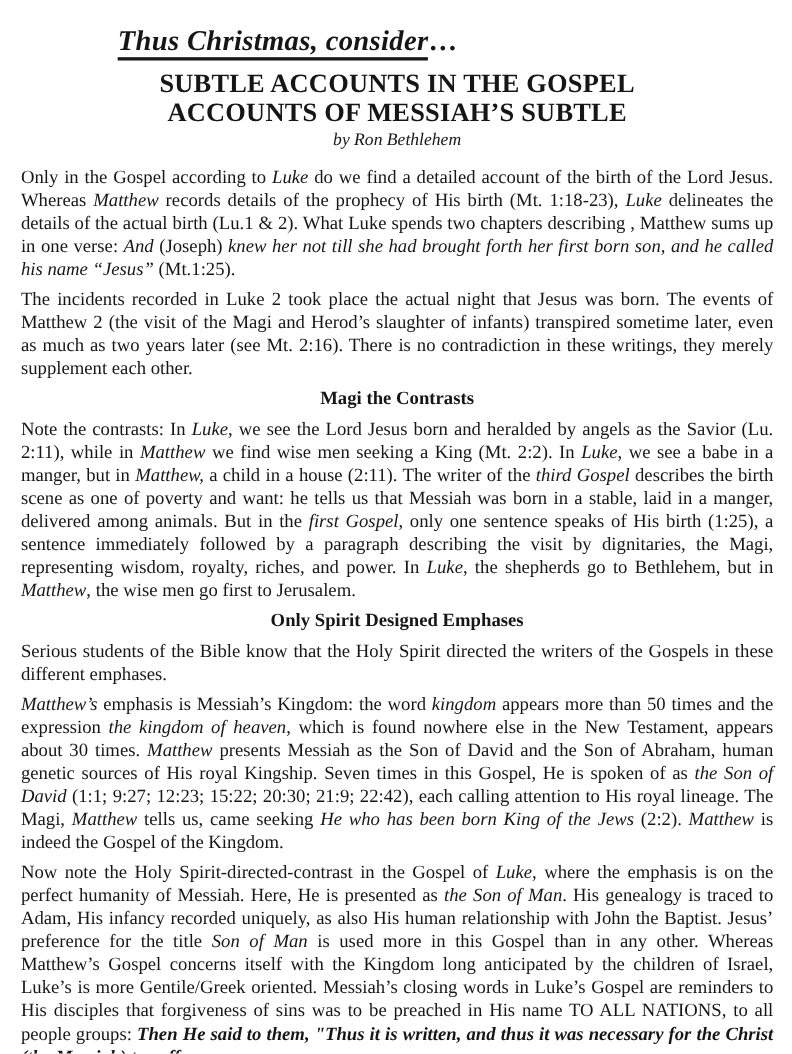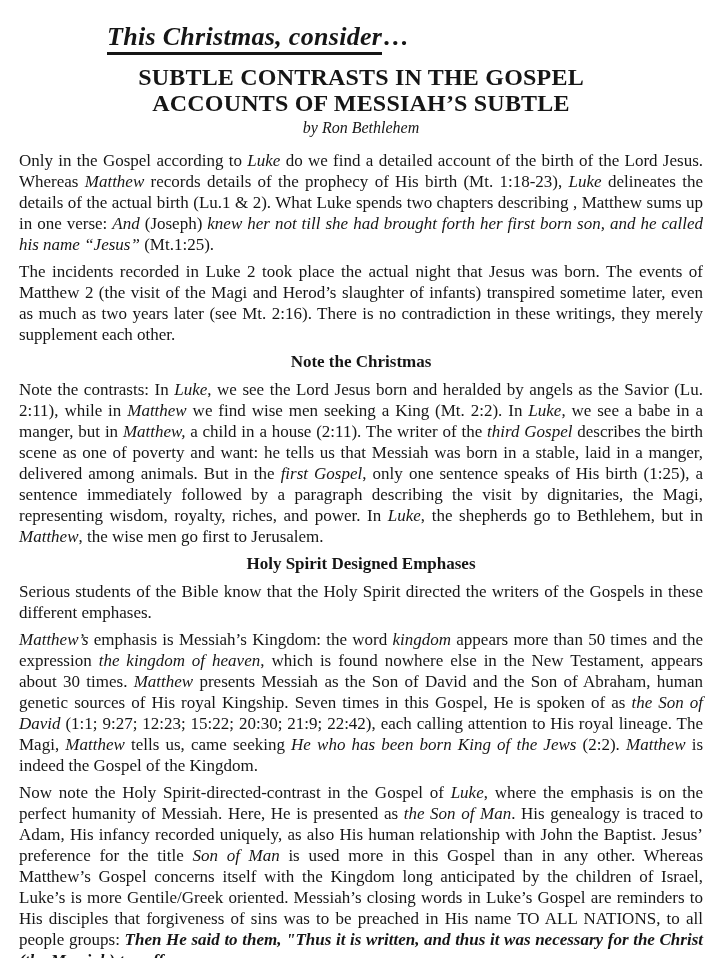--- a/index.html
+++ b/index.html
@@ -62,38 +62,38 @@
   .seg-b { font-weight: bold; font-style: italic; }
   .seg-bi { font-weight: bold; font-style: italic; }
   .seg-iu { font-style: italic; }
   .seg-u { text-decoration: underline; }
 </style>
 </head>
 <body>
 
 <div class="page">
 
-  <div class="kicker"><span class="seg-u">This Christmas, consider</span><span class="seg-n">…</span></div>
+  <div class="kicker"><span class="seg-u">Thus Christmas, consider</span><span class="seg-n">…</span></div>
 
   <h1 class="title">
-    <span class="tline">SUBTLE CONTRASTS IN THE GOSPEL</span>
+    <span class="tline">SUBTLE ACCOUNTS IN THE GOSPEL</span>
     <span class="tline">ACCOUNTS OF MESSIAH’S SUBTLE</span>
   </h1>
 
   <div class="byline">by Ron Bethlehem</div>
 
   <p class="body-p"><span class="seg-n">Only in the Gospel according to </span><span class="seg-i">Luke</span><span class="seg-n"> do we find a detailed account of the birth of the Lord Jesus.  Whereas </span><span class="seg-i">Matthew</span><span class="seg-n"> records details of the prophecy of His birth (Mt. 1:18-23), </span><span class="seg-i">Luke</span><span class="seg-n"> delineates the details of the actual birth (Lu.1 &amp; 2).  What Luke spends two chapters describing , Matthew sums up in one verse:  </span><span class="seg-i">And</span><span class="seg-n"> (Joseph) </span><span class="seg-i">knew her not till she had brought forth her first born son, and he called his name “Jesus”</span><span class="seg-n"> (Mt.1:25).</span></p>
 
   <p class="body-p"><span class="seg-n">The incidents recorded in Luke 2 took place the actual night that Jesus was born.  The events of Matthew 2 (the visit of the Magi and Herod’s slaughter of infants) transpired sometime later, even as much as two years later (see Mt. 2:16).  There is no contradiction in these writings, they merely supplement each other.</span></p>
 
-  <h3 class="subhead">Note the Christmas</h3>
+  <h3 class="subhead">Magi the Contrasts</h3>
 
   <p class="body-p"><span class="seg-n">Note the contrasts: In </span><span class="seg-i">Luke</span><span class="seg-n">, we see the Lord Jesus born and heralded by angels as the Savior (Lu. 2:11), while in </span><span class="seg-i">Matthew</span><span class="seg-n"> we find wise men seeking a King (Mt. 2:2).  In </span><span class="seg-i">Luke</span><span class="seg-n">, we see a babe in a manger, but in </span><span class="seg-i">Matthew,</span><span class="seg-n"> a child in a house (2:11).  The writer of the </span><span class="seg-i">third Gospel</span><span class="seg-n"> describes the birth scene as one of poverty and want:  he tells us that Messiah was born in a stable, laid in a manger, delivered among animals.  But in the </span><span class="seg-i">first Gospel</span><span class="seg-n">, only one sentence speaks of His birth (1:25), a sentence immediately followed by a paragraph describing the visit by dignitaries, the Magi, representing wisdom, royalty, riches, and power.  In </span><span class="seg-i">Luke</span><span class="seg-n">, the shepherds go to Bethlehem, but in </span><span class="seg-i">Matthew</span><span class="seg-n">, the wise men go first to Jerusalem.</span></p>
 
-  <h3 class="subhead">Holy Spirit Designed Emphases</h3>
+  <h3 class="subhead">Only Spirit Designed Emphases</h3>
 
   <p class="body-p"><span class="seg-n">Serious students of the Bible know that the Holy Spirit directed the writers of the Gospels in these different emphases.</span></p>
 
   <p class="body-p"><span class="seg-i">Matthew’s</span><span class="seg-n"> emphasis is Messiah’s Kingdom: the word </span><span class="seg-i">kingdom</span><span class="seg-n"> appears more than 50 times and the expression </span><span class="seg-i">the kingdom of heaven</span><span class="seg-n">, which is found nowhere else in the New Testament, appears about 30 times.  </span><span class="seg-i">Matthew</span><span class="seg-n"> presents Messiah as the Son of David and the Son of Abraham, human genetic sources of His royal Kingship.  Seven times in this Gospel, He is spoken of as </span><span class="seg-i">the Son of David</span><span class="seg-n"> (1:1; 9:27; 12:23; 15:22; 20:30; 21:9; 22:42), each calling attention to His royal lineage.  The Magi, </span><span class="seg-i">Matthew</span><span class="seg-n"> tells us, came seeking </span><span class="seg-i">He who has been born </span><span class="seg-iu">King</span><span class="seg-i"> of the Jews</span><span class="seg-n"> (2:2).  </span><span class="seg-i">Matthew</span><span class="seg-n"> is indeed the Gospel of the Kingdom.</span></p>
 
   <p class="body-p"><span class="seg-n">Now note the Holy Spirit-directed-contrast in the Gospel of </span><span class="seg-i">Luke</span><span class="seg-n">, where the emphasis is on the perfect humanity of Messiah.  Here, He is presented as </span><span class="seg-i">the Son of Man</span><span class="seg-n">.  His genealogy is traced to Adam, His infancy recorded uniquely, as also His human relationship with John the Baptist.  Jesus’ preference for the title </span><span class="seg-i">Son of Man</span><span class="seg-n"> is used more in this Gospel than in any other.  Whereas Matthew’s Gospel concerns itself with the Kingdom long anticipated by the children of Israel, Luke’s is more Gentile/Greek oriented.  Messiah’s closing words in Luke’s Gospel are reminders to His disciples that forgiveness of sins was to be preached in His name TO ALL NATIONS, to all people groups:  </span><span class="seg-bi">Then He said to them, "Thus it is written, and thus it was necessary for the Christ</span><span class="seg-b"> (the Messiah) </span><span class="seg-bi">to suffer</span></p>
 
 </div>
 
 </body></html>

